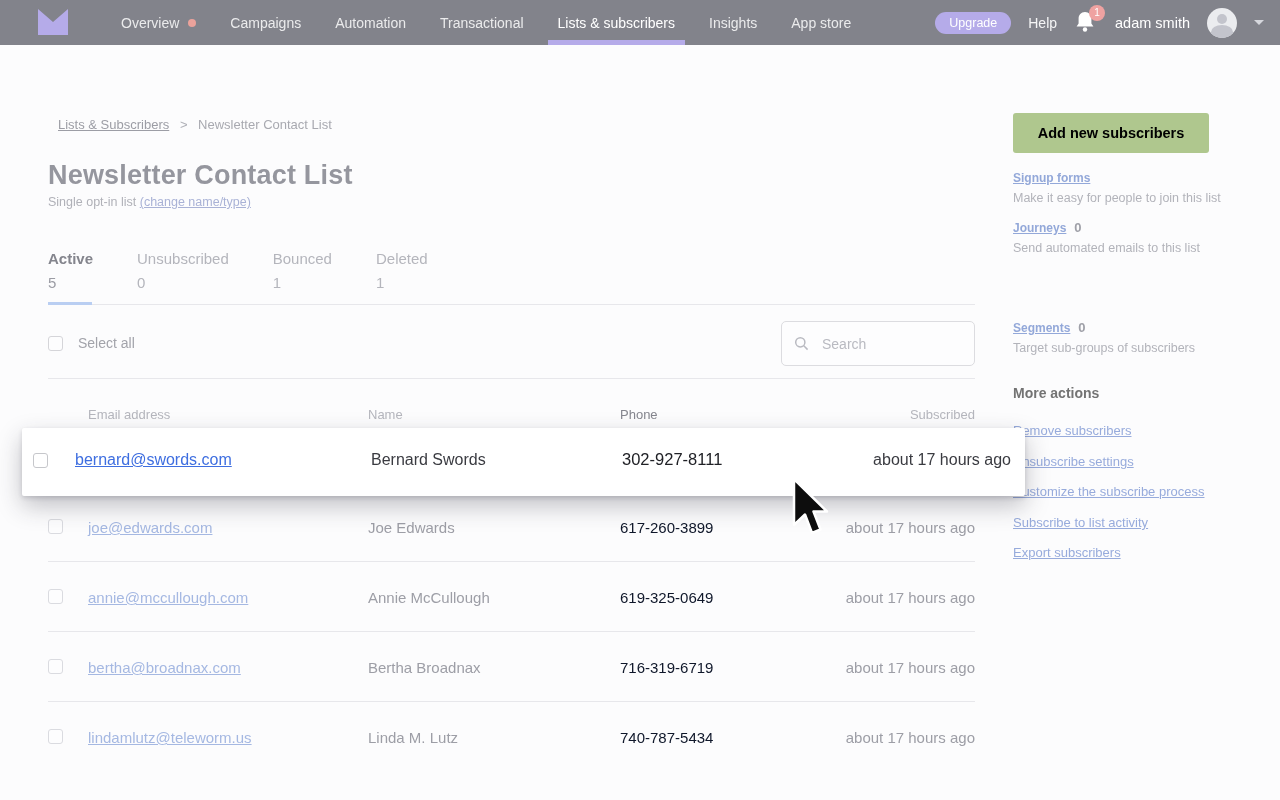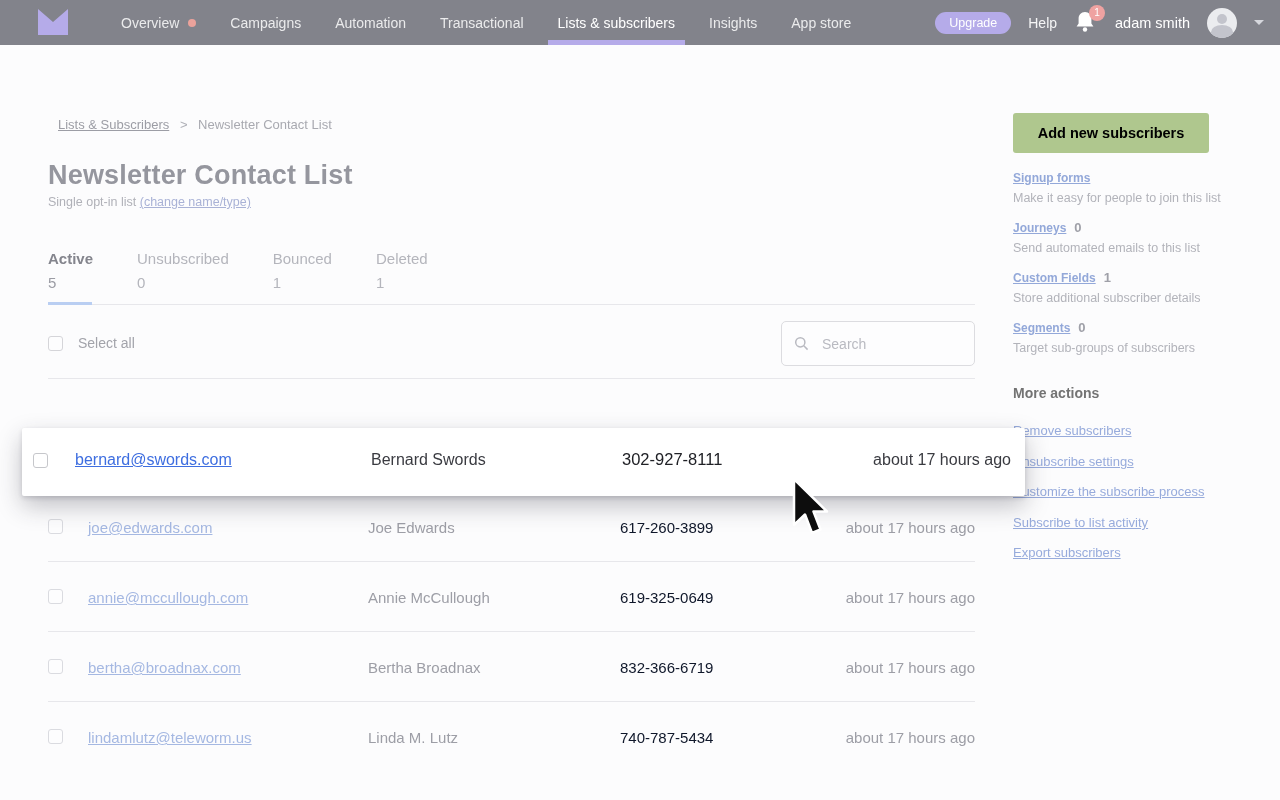--- a/index.html
+++ b/index.html
@@ -182,20 +182,26 @@
   </div>
   <div class="search-box">
     <svg width="15" height="15" viewBox="0 0 15 15">
       <circle cx="6.3" cy="6.3" r="4.6" fill="none" stroke="#b9bac1" stroke-width="1.5"></circle>
       <line x1="9.8" y1="9.8" x2="13.6" y2="13.6" stroke="#b9bac1" stroke-width="1.5"></line>
     </svg>
     <input type="text" placeholder="Search" style="">
   </div>
   <div class="toolbar-rule"></div>
 
+  <div class="thead">
+    <span class="h-email">Email address</span>
+    <span class="h-name">Name</span>
+    <span class="h-phone">Phone</span>
+    <span class="h-subscribed">Subscribed</span>
+  </div>
 
   <div class="tbody">
     <div class="row">
       <div class="checkbox"></div>
       <a class="c-email">bernard@swords.com</a>
       <span class="c-name">Bernard Swords</span>
       <span class="c-phone">302-927-8111</span>
       <span class="c-date">about 17 hours ago</span>
     </div>
     <div class="row divided">
@@ -209,45 +215,41 @@
       <div class="checkbox"></div>
       <a class="c-email">annie@mccullough.com</a>
       <span class="c-name">Annie McCullough</span>
       <span class="c-phone">619-325-0649</span>
       <span class="c-date">about 17 hours ago</span>
     </div>
     <div class="row divided">
       <div class="checkbox"></div>
       <a class="c-email">bertha@broadnax.com</a>
       <span class="c-name">Bertha Broadnax</span>
-      <span class="c-phone">832-366-6719</span>
+      <span class="c-phone">716-319-6719</span>
       <span class="c-date">about 17 hours ago</span>
     </div>
     <div class="row">
       <div class="checkbox"></div>
       <a class="c-email">lindamlutz@teleworm.us</a>
       <span class="c-name">Linda M. Lutz</span>
       <span class="c-phone">740-787-5434</span>
       <span class="c-date">about 17 hours ago</span>
     </div>
   </div>
 
   <button class="add-btn">Add new subscribers</button>
 
   <div class="sb-group" style="top:168px;">
     <a class="sb-link">Signup forms</a>
     <div class="sb-desc">Make it easy for people to join this list</div>
   </div>
   <div class="sb-group" style="top:218px;">
     <a class="sb-link">Journeys</a><span class="sb-count">0</span>
     <div class="sb-desc">Send automated emails to this list</div>
-  </div>
-  <div class="sb-group" style="top:268px;">
-    <a class="sb-link">Custom Fields</a><span class="sb-count">1</span>
-    <div class="sb-desc">Store additional subscriber details</div>
   </div>
   <div class="sb-group" style="top:318px;">
     <a class="sb-link">Segments</a><span class="sb-count">0</span>
     <div class="sb-desc">Target sub-groups of subscribers</div>
   </div>
 
   <div class="more-actions-title">More actions</div>
   <a class="sb-action" style="top:423px;">Remove subscribers</a>
   <a class="sb-action" style="top:454px;">Unsubscribe settings</a>
   <a class="sb-action" style="top:484px;">Customize the subscribe process</a>

